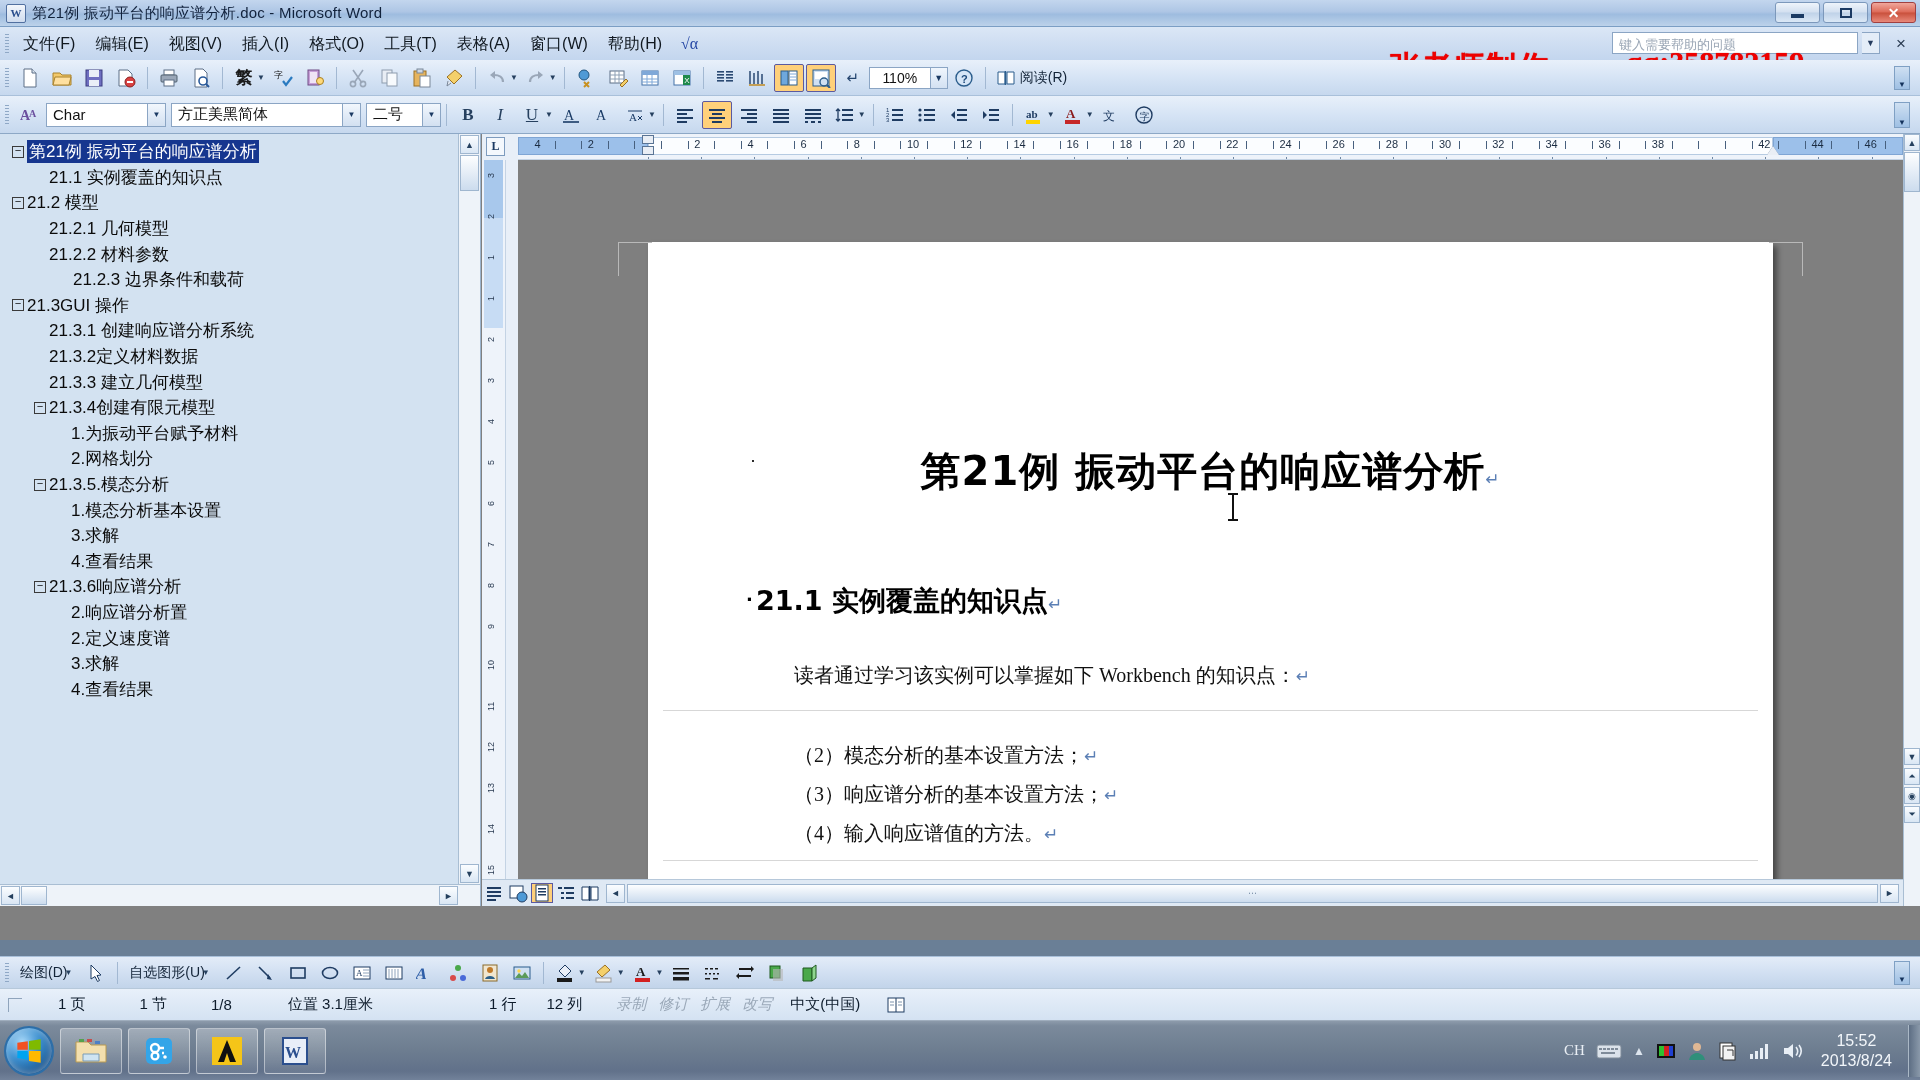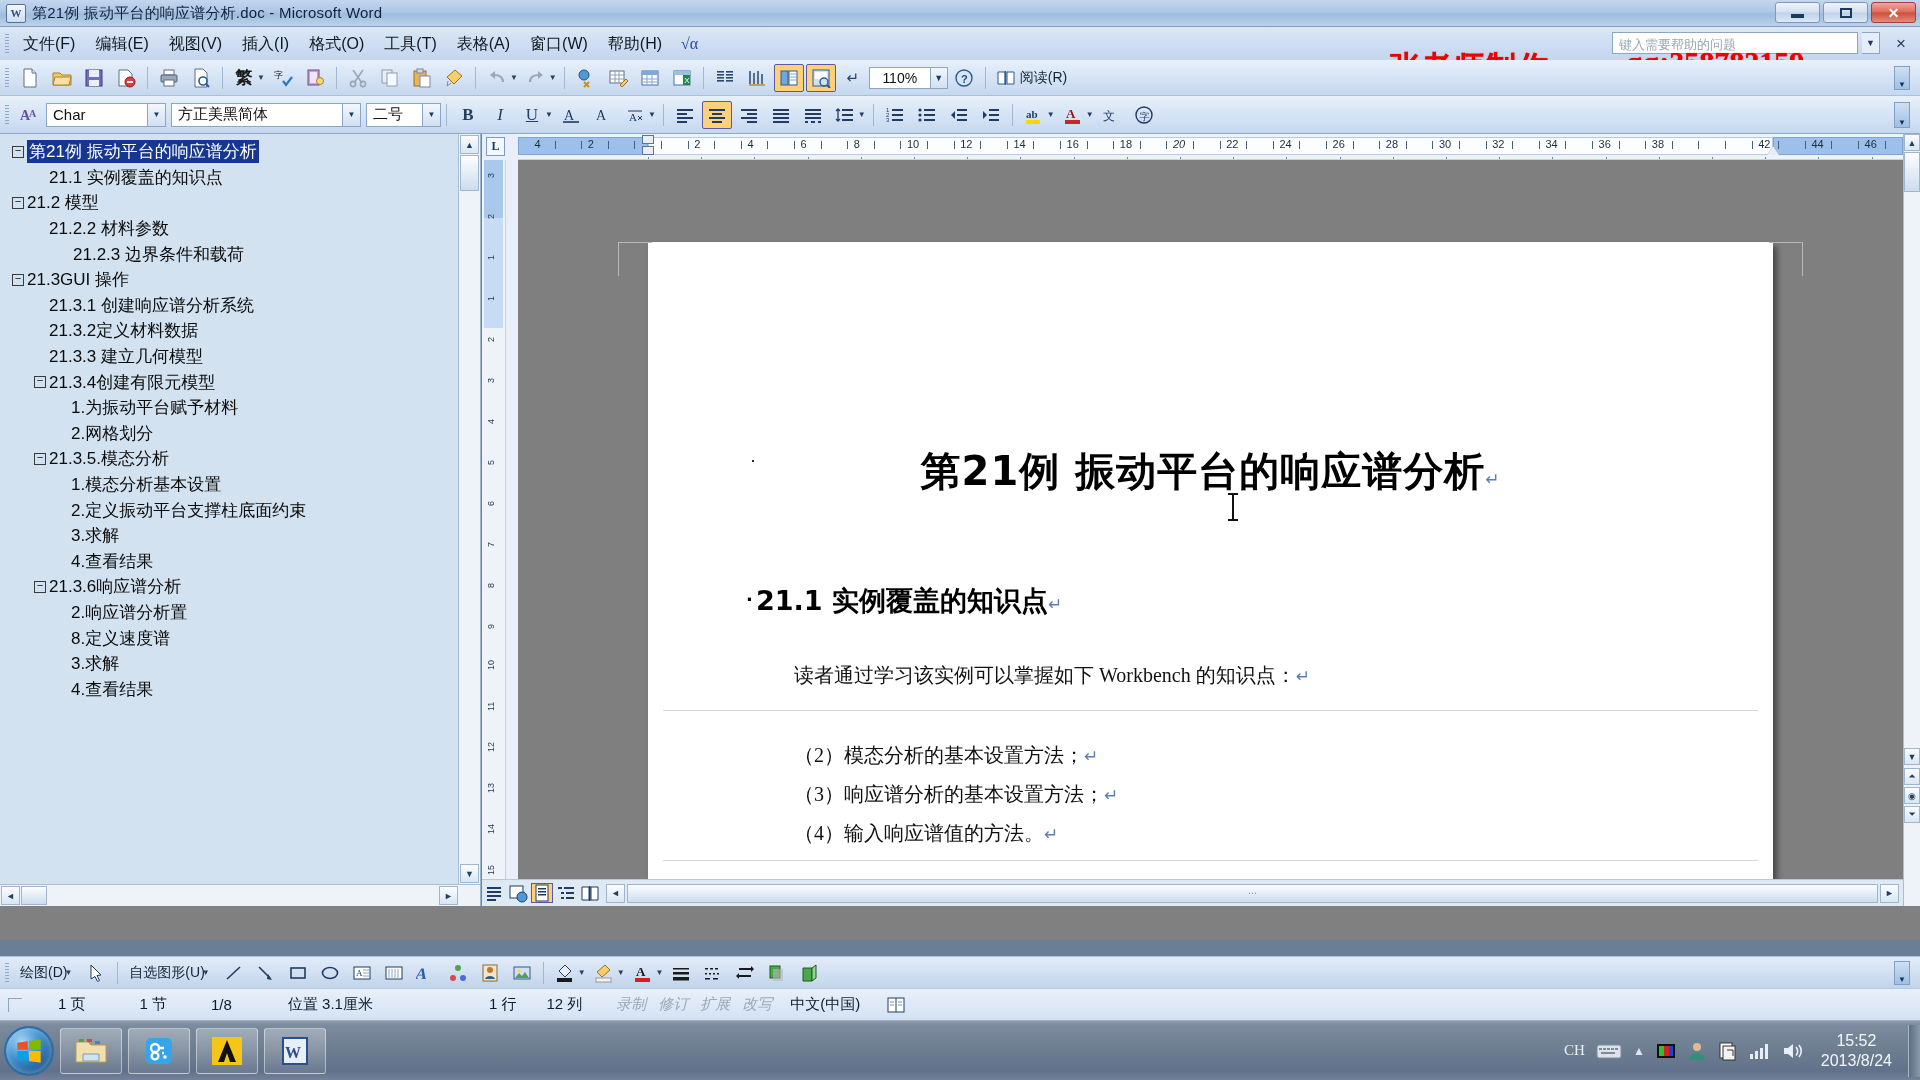--- a/index.html
+++ b/index.html
@@ -697,20 +697,24 @@
           <div class="dm-row" style="padding-left: 22px;">
             <span class="dm-box empty"></span>
             <span>21.1 实例覆盖的知识点</span>
           </div>
           <div class="dm-row" style="padding-left: 0px;">
             <span class="dm-box">−</span>
             <span>21.2 模型</span>
           </div>
           <div class="dm-row" style="padding-left: 22px;">
             <span class="dm-box empty"></span>
+            <span>21.2.1 几何模型</span>
+          </div>
+          <div class="dm-row" style="padding-left: 22px;">
+            <span class="dm-box empty"></span>
             <span>21.2.2 材料参数</span>
           </div>
           <div class="dm-row" style="padding-left: 22px; gap: 24px;">
             <span class="dm-box empty"></span>
             <span>21.2.3 边界条件和载荷</span>
           </div>
           <div class="dm-row" style="padding-left: 0px;">
             <span class="dm-box">−</span>
             <span>21.3GUI 操作</span>
           </div>
@@ -741,41 +745,37 @@
           <div class="dm-row" style="padding-left: 22px;">
             <span class="dm-box">−</span>
             <span>21.3.5.模态分析</span>
           </div>
           <div class="dm-row" style="padding-left: 44px;">
             <span class="dm-box empty"></span>
             <span>1.模态分析基本设置</span>
           </div>
           <div class="dm-row" style="padding-left: 44px;">
             <span class="dm-box empty"></span>
-            <span>2.定义振动平台支撑柱底面约束</span>
-          </div>
-          <div class="dm-row" style="padding-left: 44px;">
-            <span class="dm-box empty"></span>
             <span>3.求解</span>
           </div>
           <div class="dm-row" style="padding-left: 44px;">
             <span class="dm-box empty"></span>
             <span>4.查看结果</span>
           </div>
           <div class="dm-row" style="padding-left: 22px;">
             <span class="dm-box">−</span>
             <span>21.3.6响应谱分析</span>
           </div>
           <div class="dm-row" style="padding-left: 44px;">
             <span class="dm-box empty"></span>
             <span>2.响应谱分析置</span>
           </div>
           <div class="dm-row" style="padding-left: 44px;">
             <span class="dm-box empty"></span>
-            <span>8.定义速度谱</span>
+            <span>2.定义速度谱</span>
           </div>
           <div class="dm-row" style="padding-left: 44px;">
             <span class="dm-box empty"></span>
             <span>3.求解</span>
           </div>
           <div class="dm-row" style="padding-left: 44px;">
             <span class="dm-box empty"></span>
             <span>4.查看结果</span>
           </div>
         </div>
@@ -827,21 +827,21 @@
         <div class="hr-num" style="left: 69.8px;">2</div>
         <div class="hr-num" style="left: 176.2px;">2</div>
         <div class="hr-num" style="left: 229.4px;">4</div>
         <div class="hr-num" style="left: 282.6px;">6</div>
         <div class="hr-num" style="left: 335.8px;">8</div>
         <div class="hr-num" style="left: 389px;">10</div>
         <div class="hr-num" style="left: 442.2px;">12</div>
         <div class="hr-num" style="left: 495.4px;">14</div>
         <div class="hr-num" style="left: 548.6px;">16</div>
         <div class="hr-num" style="left: 601.8px;">18</div>
-        <div class="hr-num" style="left: 655px; font-style: italic;">20</div>
+        <div class="hr-num" style="left: 655px;">20</div>
         <div class="hr-num" style="left: 708.2px;">22</div>
         <div class="hr-num" style="left: 761.4px;">24</div>
         <div class="hr-num" style="left: 814.6px;">26</div>
         <div class="hr-num" style="left: 867.8px;">28</div>
         <div class="hr-num" style="left: 921px;">30</div>
         <div class="hr-num" style="left: 974.2px;">32</div>
         <div class="hr-num" style="left: 1027.4px;">34</div>
         <div class="hr-num" style="left: 1080.6px;">36</div>
         <div class="hr-num" style="left: 1133.8px;">38</div>
         <div class="hr-num" style="left: 1240.2px;">42</div>

